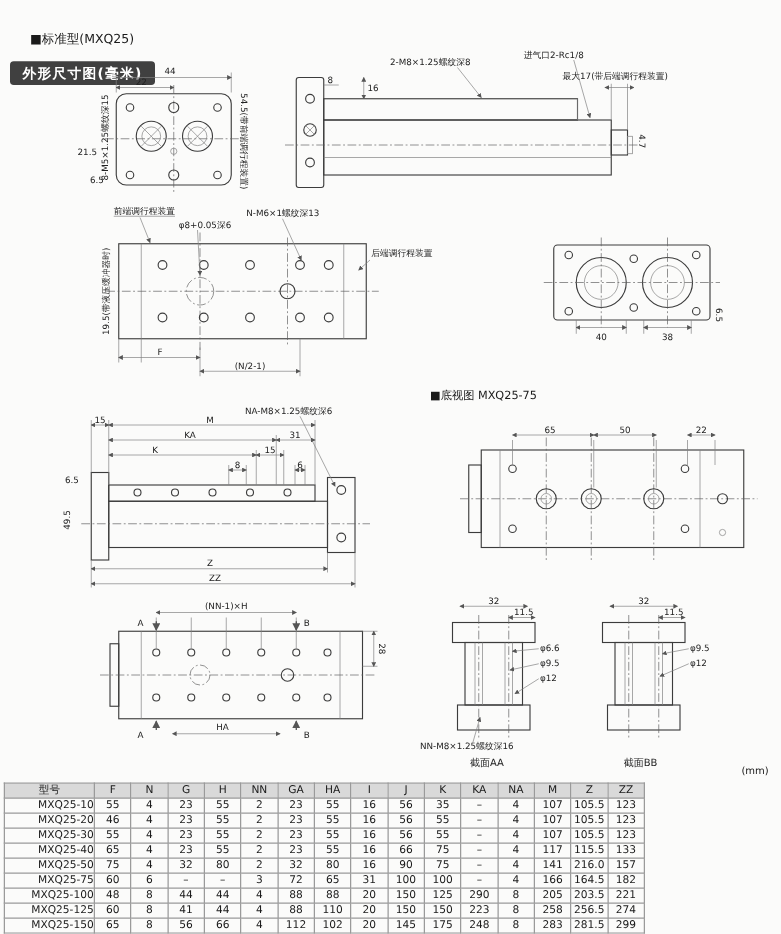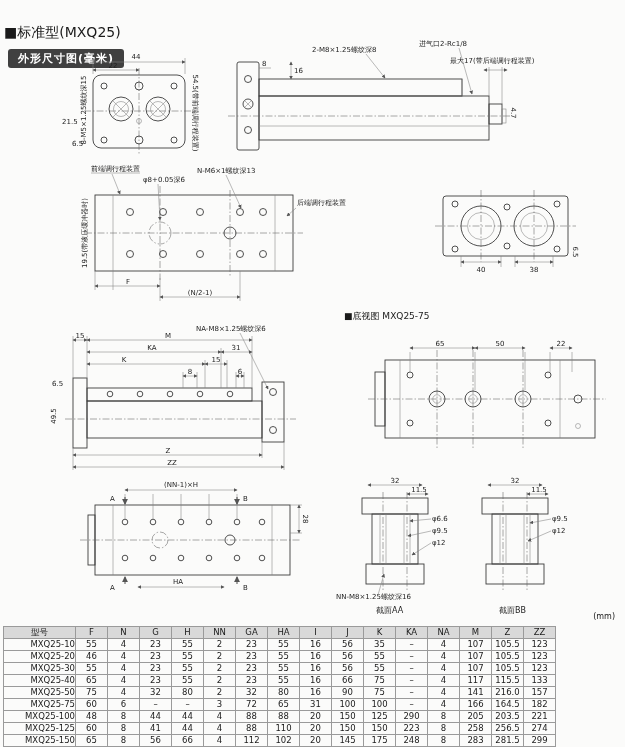--- a/index.html
+++ b/index.html
@@ -1,28 +1,28 @@
 <!DOCTYPE html>
 <html><head>
 <meta charset="utf-8">
 <style>
   * { margin:0; padding:0; box-sizing:border-box; }
   html,body { width:625px; height:747px; }
   body { position:relative; background:#fbfbfa; font-family:"DejaVu Sans", sans-serif; overflow:hidden; color:#1a1a1a; }
   .title-bar { position:absolute; left:8px; top:5px; background:#404040; color:#fff; font-size:11px; font-weight:bold; padding:2px 10px; border-radius:3px; letter-spacing:1px;margin-top:44px; }
-  .subtitle { position:absolute; left:4px; top:24px; font-size:14px; }
+  .subtitle { position:absolute; left:24px; top:24px; font-size:10px; }
   .bottom-view-label { position:absolute; left:344px; top:310px; font-size:9px; }
   .unit-label { position:absolute; right:10px; top:612px; font-size:8px;text-align:right; }
   svg.dwg { position:absolute; left:0; top:0; }
   .ln   { stroke:#3c3c3c; stroke-width:0.9; fill:none; }
   .thin { stroke:#808080; stroke-width:0.55; fill:none; }
   .dash { stroke:#606060; stroke-width:0.55; fill:none; stroke-dasharray:7 2 1.5 2; }
   .dwg text { font-size:7px; fill:#222; font-family:"DejaVu Sans", sans-serif; }
   .dwg text.big { font-size:8px; }
-  .dim-table { position:absolute; left:3px; top:626px; width:553px; border-collapse:collapse; table-layout:fixed; font-size:8.5px; border:1.5px solid #555; }
+  .dim-table { position:absolute; left:3px; top:626px; width:513px; border-collapse:collapse; table-layout:fixed; font-size:8.5px; border:1.5px solid #555; }
   .dim-table th, .dim-table td { border:1px solid #9a9a9a; text-align:center; padding:0; height:11px; line-height:11px; font-weight:normal; white-space:nowrap; overflow:hidden; }
   .dim-table th { background:#d9d9d9; }
   .dim-table td.model { text-align:right; padding-left:5px; }
 </style>
 </head>
 <body>
 
 <div class="title-bar">外形尺寸图(毫米)</div>
 <div class="subtitle">■标准型(MXQ25)</div>
 <div class="bottom-view-label">■底视图 MXQ25-75</div>

